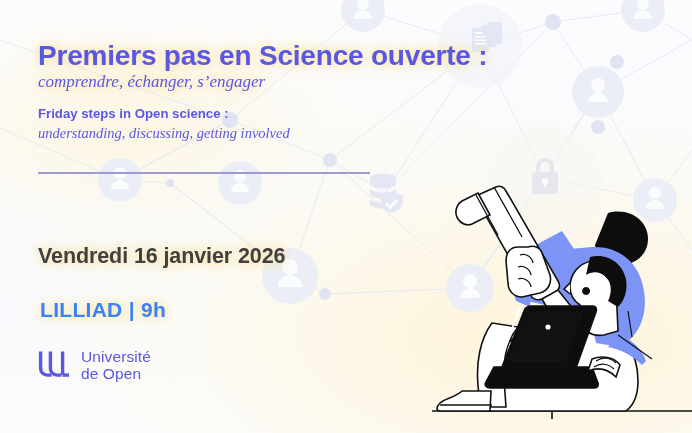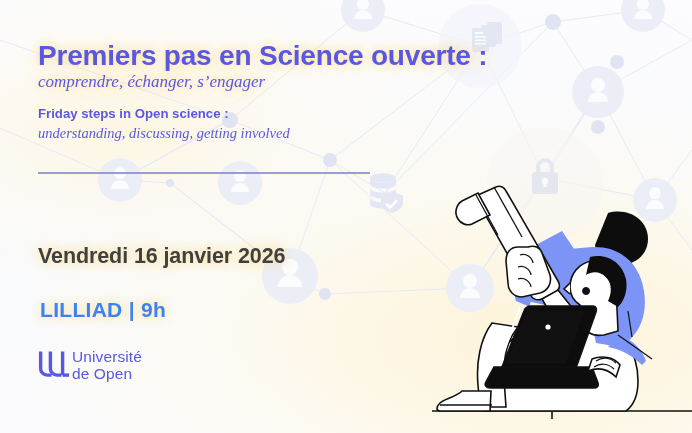--- a/index.html
+++ b/index.html
@@ -139,20 +139,21 @@
     margin-top: 28px;
   }
 
   
   .logo {
     position: absolute;
     left: 38px;
     top: 348px;
     display: flex;
     align-items: center;
+    gap: 9px;
   }
   .logo-mark { display: block; }
   .logo-text {
     font-size: 15.5px;
     font-weight: 400;
     line-height: 1.12;
     color: #5a57e2;
     letter-spacing: 0.1px;
     white-space: nowrap;
   }

